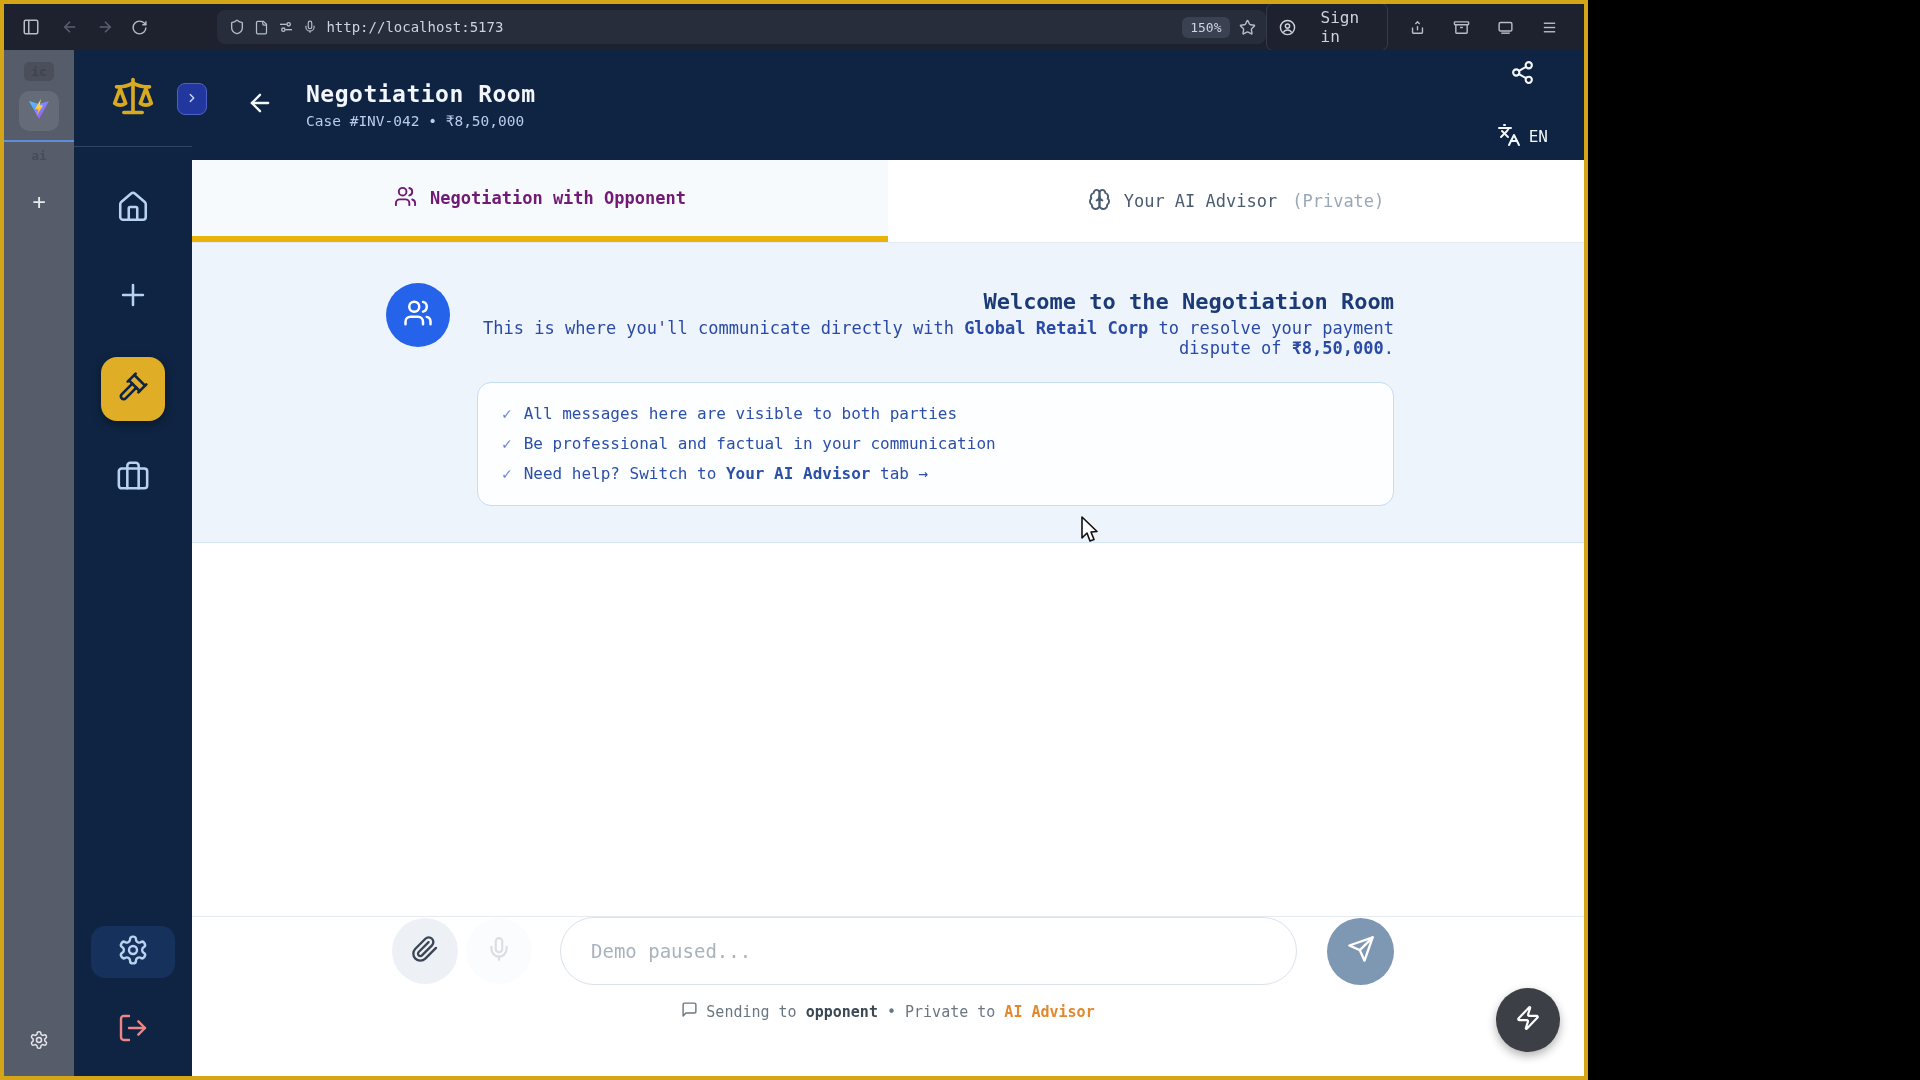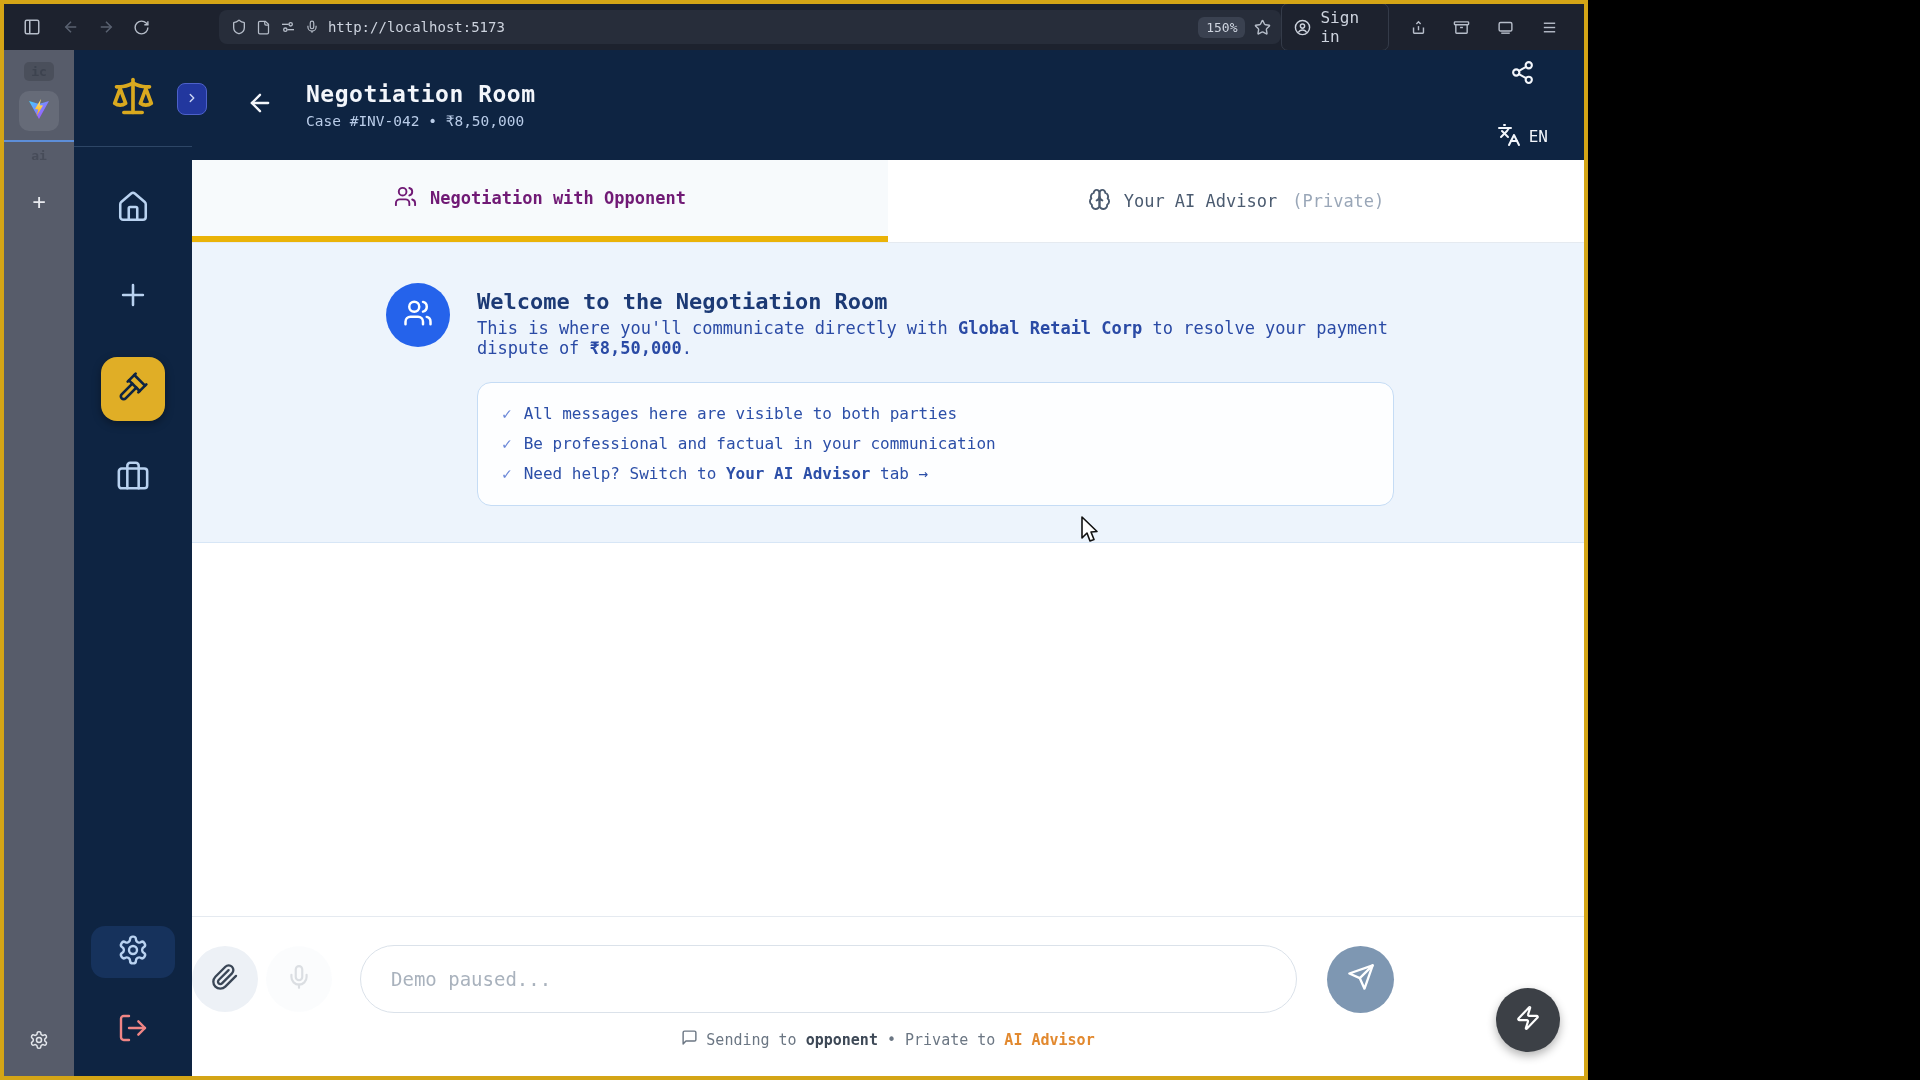--- a/index.html
+++ b/index.html
@@ -11,21 +11,21 @@
 
   
   .chrome { height:46px; flex:0 0 46px; background:#1d222e; display:flex; align-items:center; padding:0 20px 0 14px; color:#aeb6c4; }
   .chrome svg { display:block; }
   .chrome-btn { width:34px; height:32px; display:flex; align-items:center; justify-content:center; border-radius:6px; color:#b6bdc9; }
   .chrome-btn.dim { color:#5a6271; }
   .urlbar { margin-left:64px; width:1322px; height:34px; background:#272d3a; border-radius:8px; display:flex; align-items:center; padding:0 10px 0 12px; gap:9px; }
   .url-text { color:#cdd3de; font-size:14px; letter-spacing:0; flex:1; }
   .zoom-pill { background:#3a4150; color:#ced4df; font-size:13px; padding:3px 8px; border-radius:6px; }
   .chrome-right { margin-left:auto; display:flex; align-items:center; gap:14px; }
-  .signin { display:flex; align-items:center; gap:9px; color:#cdd3de; font-size:16px; padding:4px 12px; border:1px solid #343b49; border-radius:7px; }
+  .signin { display:flex; align-items:center; gap:25px; color:#cdd3de; font-size:16px; padding:4px 12px; border:1px solid #343b49; border-radius:7px; }
 
   
   .app { flex:1; display:flex; position:relative; min-height:0; }
 
   
   .tabstrip { flex:0 0 70px; background:#575c6a; display:flex; flex-direction:column; align-items:center; padding-top:8px; }
   .ws-label { font-size:13px; font-weight:bold; color:#3d434f; background:rgba(0,0,0,.14); border-radius:5px; padding:2px 7px; margin-top:4px; }
   .ws-label.plain { background:transparent; color:#474c59; }
   .tab-fav { width:40px; height:40px; margin-top:10px; background:#666b78; border-radius:10px; display:flex; align-items:center; justify-content:center; }
   .strip-sep { width:70px; height:2px; background:#5d8ed8; margin-top:9px; }
@@ -57,35 +57,35 @@
   .ah-right { margin-left:auto; display:flex; align-items:center; gap:34px;flex-direction:column; }
   .lang-chip { display:flex; align-items:center; gap:8px; font-size:16px; color:#f3f6fb; }
 
   .tabbar { height:83px; flex:0 0 83px; display:flex; border-bottom:1px solid #e5eaf0; }
   .tab { width:50%; display:flex; align-items:center; justify-content:center; gap:13px; font-size:17px; }
   .tab-opponent { background:#f7fafc; color:#701a75; font-weight:bold; border-bottom:6px solid #eab308; }
   .tab-advisor { background:#ffffff; color:#4b5b70; }
   .tab-advisor .private { color:#9aa7b8; font-weight:normal; margin-left:2px; }
 
   .content { flex:1; display:flex; flex-direction:column; min-height:0; }
-  .welcome-section { height:300px; flex:0 0 300px; background:#edf4fc; border-bottom:1px solid #d7e6f6; }
+  .welcome-section { height:300px; flex:0 0 300px; background:#edf4fc; border-bottom:1px solid #d7e6f6;text-align:right; }
   .welcome-row { display:flex; gap:27px; padding:40px 190px 0 194px; }
   .avatar { width:64px; height:64px; border-radius:50%; background:#2563eb; display:flex; align-items:center; justify-content:center; color:#fff; flex:0 0 64px; }
   .welcome-text { flex:1; min-width:0; }
   .w-title { font-size:22px; font-weight:bold; color:#1c3a75; margin-top:6px; }
   .w-body { font-size:17px; color:#2a4aa5; margin-top:4px; }
   .w-body b { font-weight:bold; }
   .info-box { margin-top:24px; background:#fdfeff; border:1px solid #c5dcf5; border-radius:14px; padding:16px 24px; }
   .check-line { display:flex; gap:12px; font-size:16px; color:#2c4fa8; line-height:30px; }
   .check-mark { color:#6b88d8; }
   .chat-void { flex:1; background:#fff; }
 
   
   .composer { flex:0 0 160px; border-top:1px solid #e5eaf0; background:#fff; display:flex; flex-direction:column; }
-  .composer-row { display:flex; align-items:center; margin-top:28px; padding-right:190px; gap:0; }
+  .composer-row { display:flex; align-items:center; padding-left:200px; padding-right:190px; gap:0; }
   .attach-btn { width:66px; height:66px; border-radius:50%; background:#edf1f6; display:flex; align-items:center; justify-content:center; color:#3a4656; flex:0 0 66px; }
   .mic-btn { width:66px; height:66px; border-radius:50%; background:#f3f7fa; display:flex; align-items:center; justify-content:center; color:#8a95a3; opacity:.3; margin-left:8px; flex:0 0 66px; }
   .msg-input { margin-left:28px; flex:1; height:68px; border:1px solid #dbe2ea; border-radius:34px; padding:0 30px; font-size:19px; font-family:"DejaVu Sans Mono","Liberation Mono",monospace; color:#334155; outline:none; background:#fff; }
   .msg-input::placeholder { color:#a9b2bd; }
   .send-btn { margin-left:30px; width:67px; height:67px; border-radius:50%; background:#7e97b2; display:flex; align-items:center; justify-content:center; color:#fff; flex:0 0 67px; }
   .status-line { display:flex; align-items:center; justify-content:center; gap:8px; margin-top:16px; font-size:15px; color:#6b7683; }
   .status-line b { color:#3d4856; }
   .status-advisor { color:#e2892f; font-weight:bold; }
 
   .fab { position:absolute; right:24px; bottom:24px; width:64px; height:64px; border-radius:50%; background:#3c4046; color:#fff; display:flex; align-items:center; justify-content:center; box-shadow:0 4px 10px rgba(0,0,0,.3); z-index:8; }

